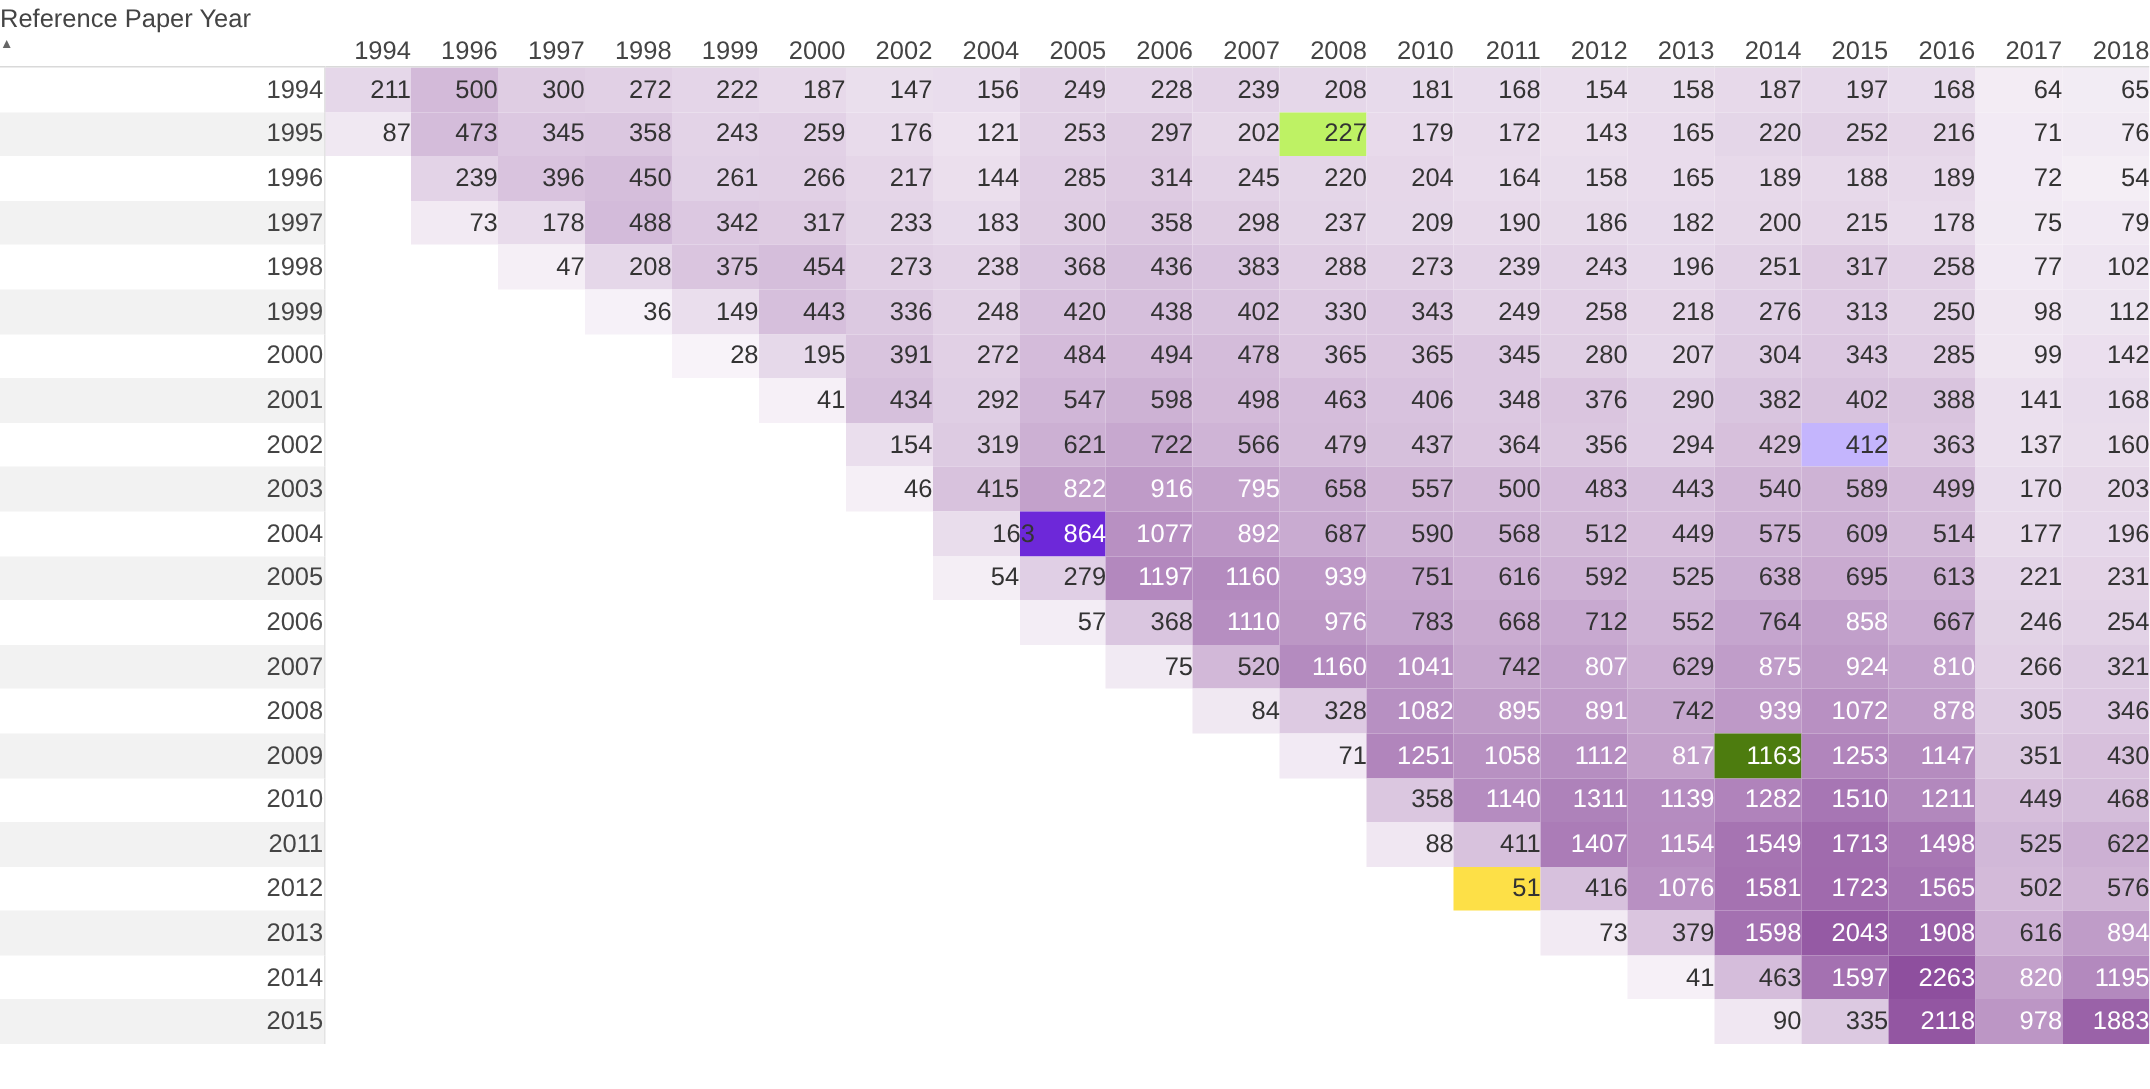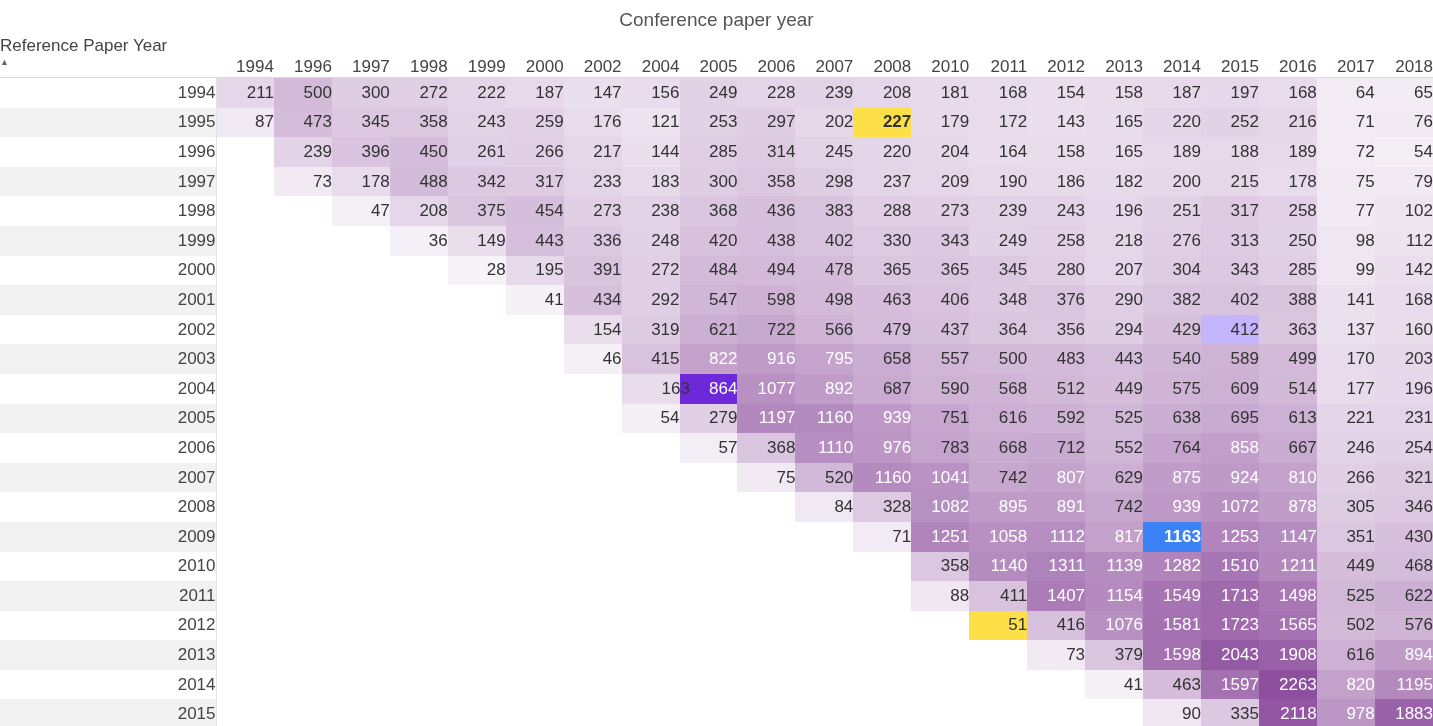--- a/index.html
+++ b/index.html
@@ -89,21 +89,20 @@
     height: 29.6px;
     color: #333333;
   }
   td.cell.empty { background: transparent; }
   td.cell.dark { color: #ffffff; }
 </style>
 </head>
 <body>
 
 <div id="matrix-root">
-  <div class="col-title">Conference paper year</div>
   <table class="matrix">
     <thead>
       <tr>
         <th class="corner">
           <span class="corner-label">Reference Paper Year</span>
           <span class="sort-arrow">▲</span>
         </th>
       <th class="colhead">1994</th>
           <th class="colhead">1996</th>
           <th class="colhead">1997</th>
@@ -158,21 +157,21 @@
           <td class="cell" style="background: rgb(212, 188, 218);">473</td>
           <td class="cell" style="background: rgb(220, 200, 225);">345</td>
           <td class="cell" style="background: rgb(219, 199, 224);">358</td>
           <td class="cell" style="background: rgb(227, 211, 231);">243</td>
           <td class="cell" style="background: rgb(226, 209, 230);">259</td>
           <td class="cell" style="background: rgb(232, 219, 235);">176</td>
           <td class="cell" style="background: rgb(237, 226, 239);">121</td>
           <td class="cell" style="background: rgb(226, 210, 230);">253</td>
           <td class="cell" style="background: rgb(223, 205, 227);">297</td>
           <td class="cell" style="background: rgb(230, 216, 233);">202</td>
-          <td class="cell" style="background: #fde047; font-weight: bold;">227</td>
+          <td class="cell" style="background: #bef264;">227</td>
           <td class="cell" style="background: rgb(232, 218, 235);">179</td>
           <td class="cell" style="background: rgb(232, 219, 235);">172</td>
           <td class="cell" style="background: rgb(235, 223, 237);">143</td>
           <td class="cell" style="background: rgb(233, 220, 236);">165</td>
           <td class="cell" style="background: rgb(228, 214, 232);">220</td>
           <td class="cell" style="background: rgb(226, 210, 230);">252</td>
           <td class="cell" style="background: rgb(229, 214, 232);">216</td>
           <td class="cell" style="background: rgb(242, 234, 244);">71</td>
           <td class="cell" style="background: rgb(241, 234, 243);">76</td>
         </tr>
@@ -499,21 +498,21 @@
           <td class="cell empty"></td>
           <td class="cell empty"></td>
           <td class="cell empty"></td>
           <td class="cell empty"></td>
           <td class="cell empty"></td>
           <td class="cell" style="background: rgb(242, 234, 244);">71</td>
           <td class="cell dark" style="background: rgb(177, 133, 188);">1251</td>
           <td class="cell dark" style="background: rgb(184, 145, 194);">1058</td>
           <td class="cell dark" style="background: rgb(182, 142, 193);">1112</td>
           <td class="cell dark" style="background: rgb(195, 161, 203);">817</td>
-          <td class="cell dark" style="background: #3b82f6; font-weight: bold;">1163</td>
+          <td class="cell dark" style="background: #4d7c0f;">1163</td>
           <td class="cell dark" style="background: rgb(177, 133, 188);">1253</td>
           <td class="cell dark" style="background: rgb(181, 140, 191);">1147</td>
           <td class="cell" style="background: rgb(219, 200, 224);">351</td>
           <td class="cell" style="background: rgb(215, 192, 220);">430</td>
         </tr>
         <tr>
           <td class="rowhead">2010</td>
           <td class="cell empty"></td>
           <td class="cell empty"></td>
           <td class="cell empty"></td>

